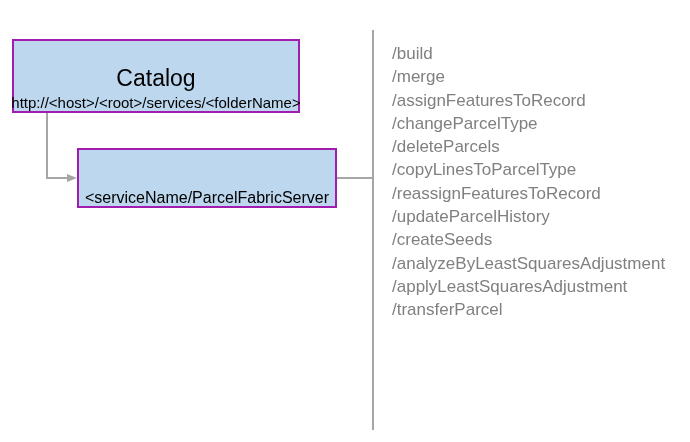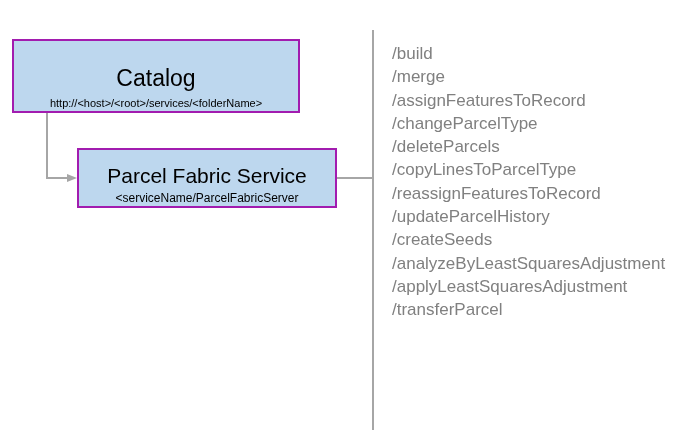--- a/index.html
+++ b/index.html
@@ -57,28 +57,28 @@
     line-height: 26px;
     text-align: center;
     white-space: nowrap;
   }
   #node-parcel-fabric-service .node-title {
     font-size: 21px;
     line-height: 24px;
   }
   .node-subtitle {
     color: #000000;
-    font-size: 11px;
+    font-size: 15px;
     line-height: 16px;
     text-align: center;
     white-space: nowrap;
     margin-top: 4px;
   }
   #node-parcel-fabric-service .node-subtitle {
-    font-size: 12px;
+    font-size: 16px;
     margin-top: 2px;
   }
 
   
   #operations-list {
     position: absolute;
     left: 380px;
     top: 30px;
     width: 300px;
     list-style: none;
@@ -106,21 +106,20 @@
 
     <path d="M 373 30 L 373 430" fill="none" stroke="#a6a6a6" stroke-width="2"></path>
   </svg>
 
   <div class="node" id="node-catalog">
     <div class="node-title">Catalog</div>
     <div class="node-subtitle">http://&lt;host&gt;/&lt;root&gt;/services/&lt;folderName&gt;</div>
   </div>
 
   <div class="node" id="node-parcel-fabric-service">
-    <div class="node-title">Parcel Fabric Service</div>
     <div class="node-subtitle">&lt;serviceName/ParcelFabricServer</div>
   </div>
 
   <ul id="operations-list">
     <li>/build</li>
     <li>/merge</li>
     <li>/assignFeaturesToRecord</li>
     <li>/changeParcelType</li>
     <li>/deleteParcels</li>
     <li>/copyLinesToParcelType</li>

